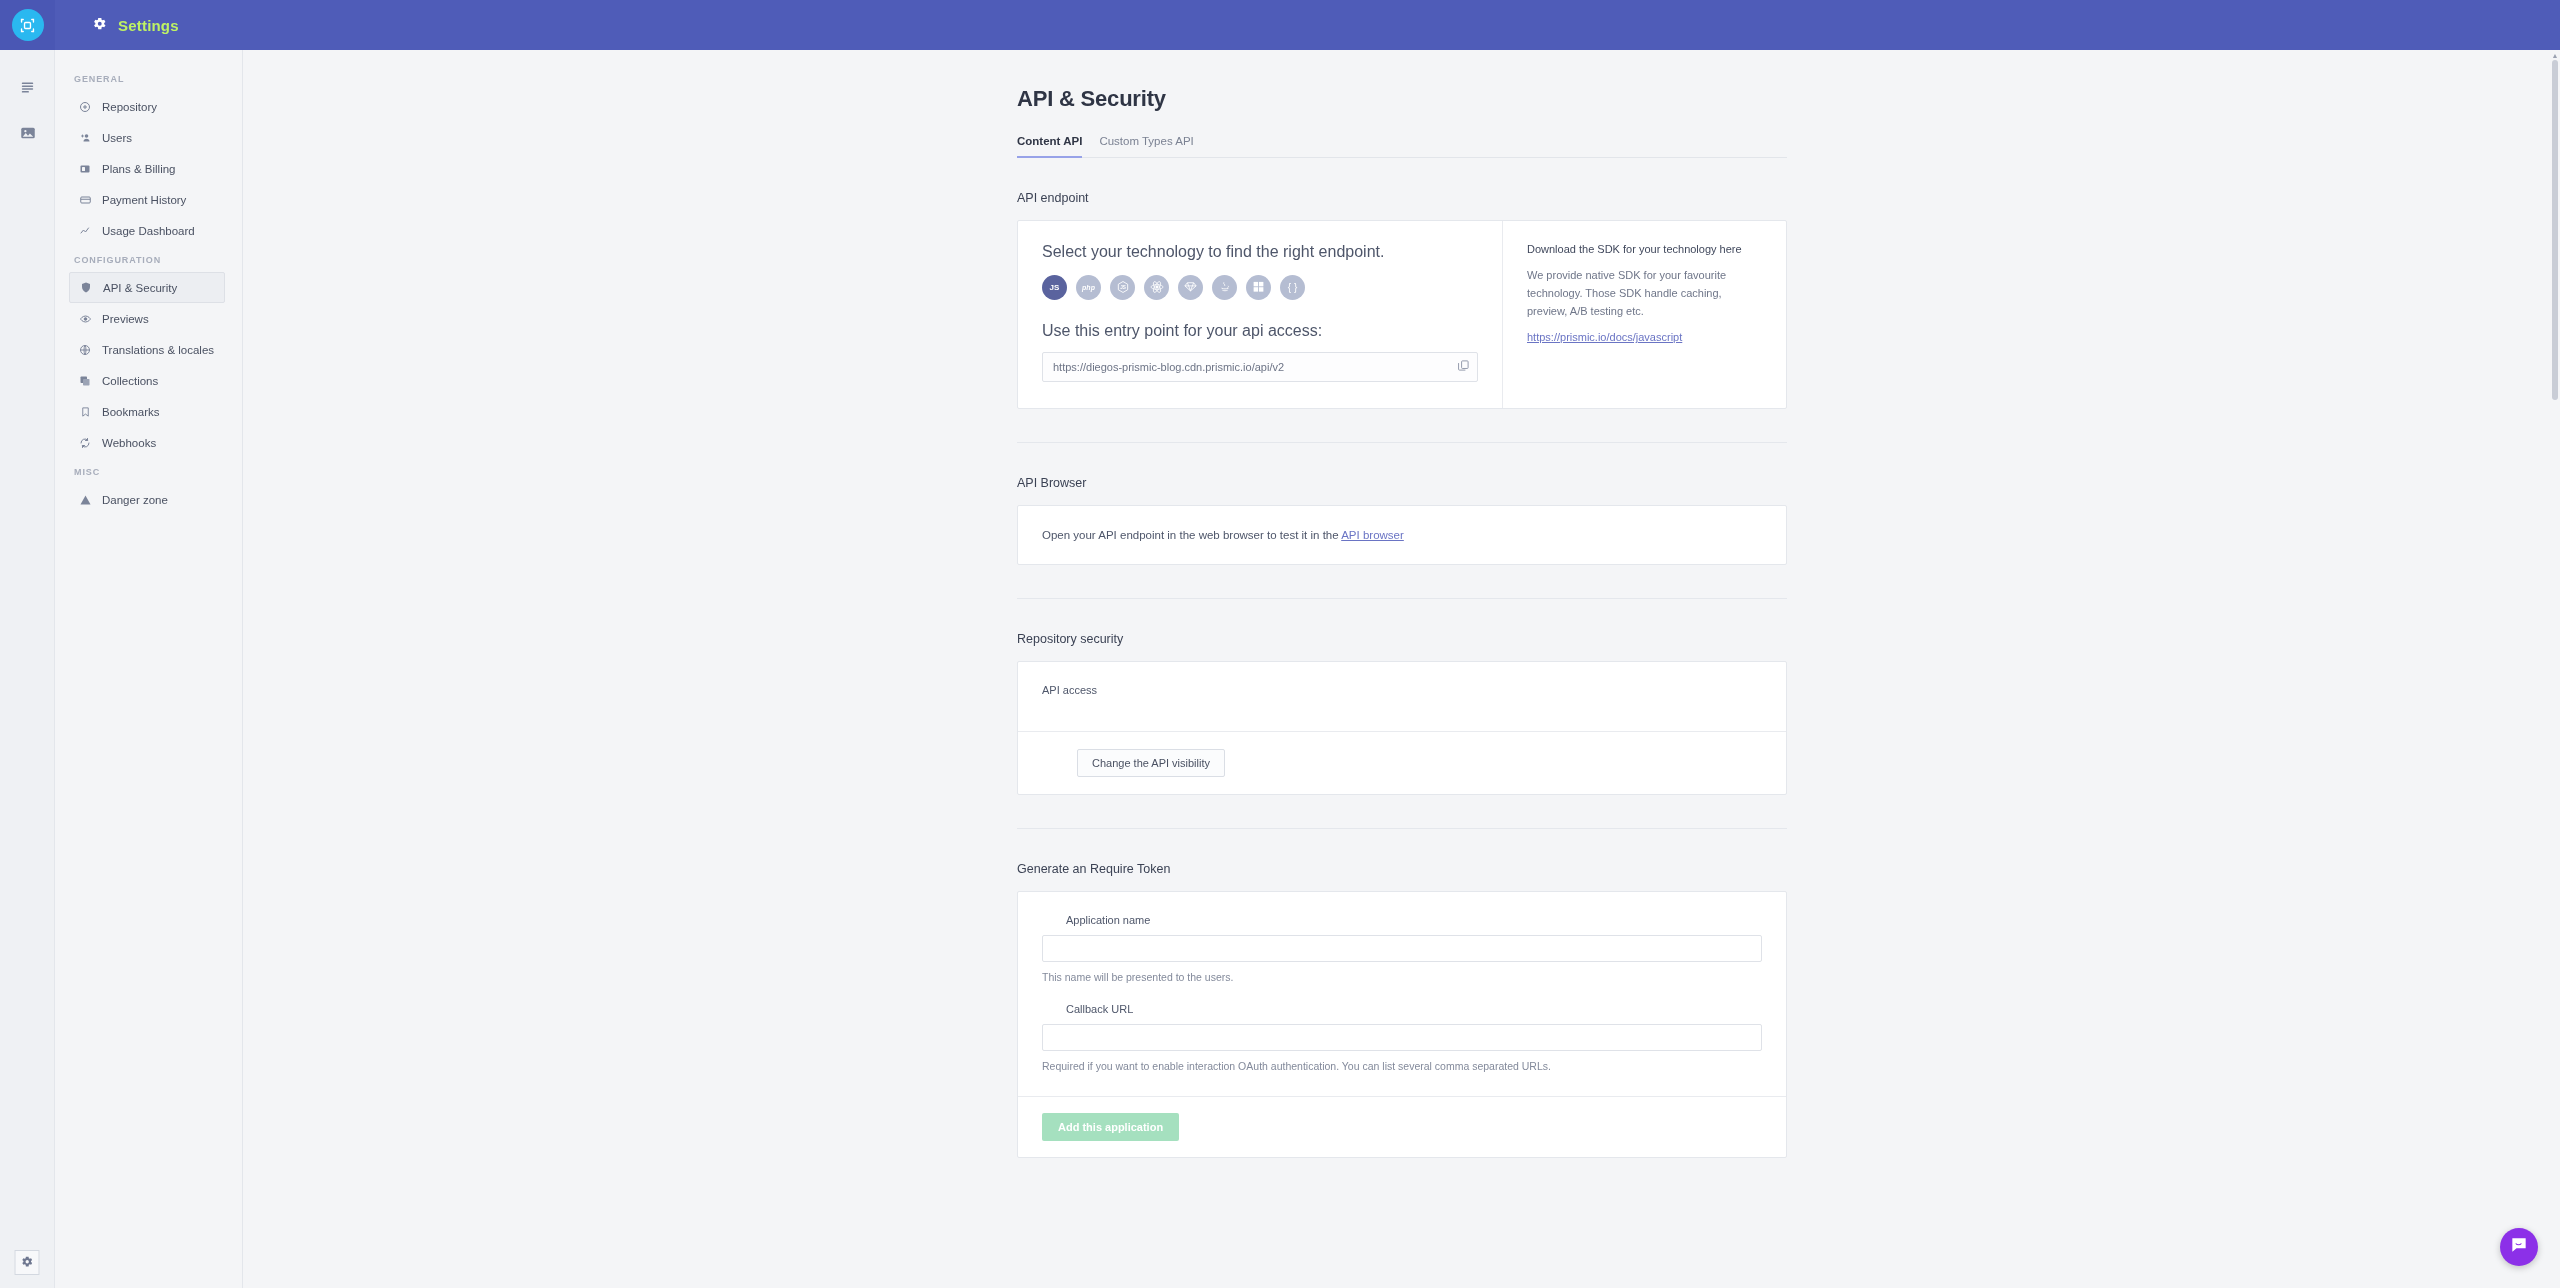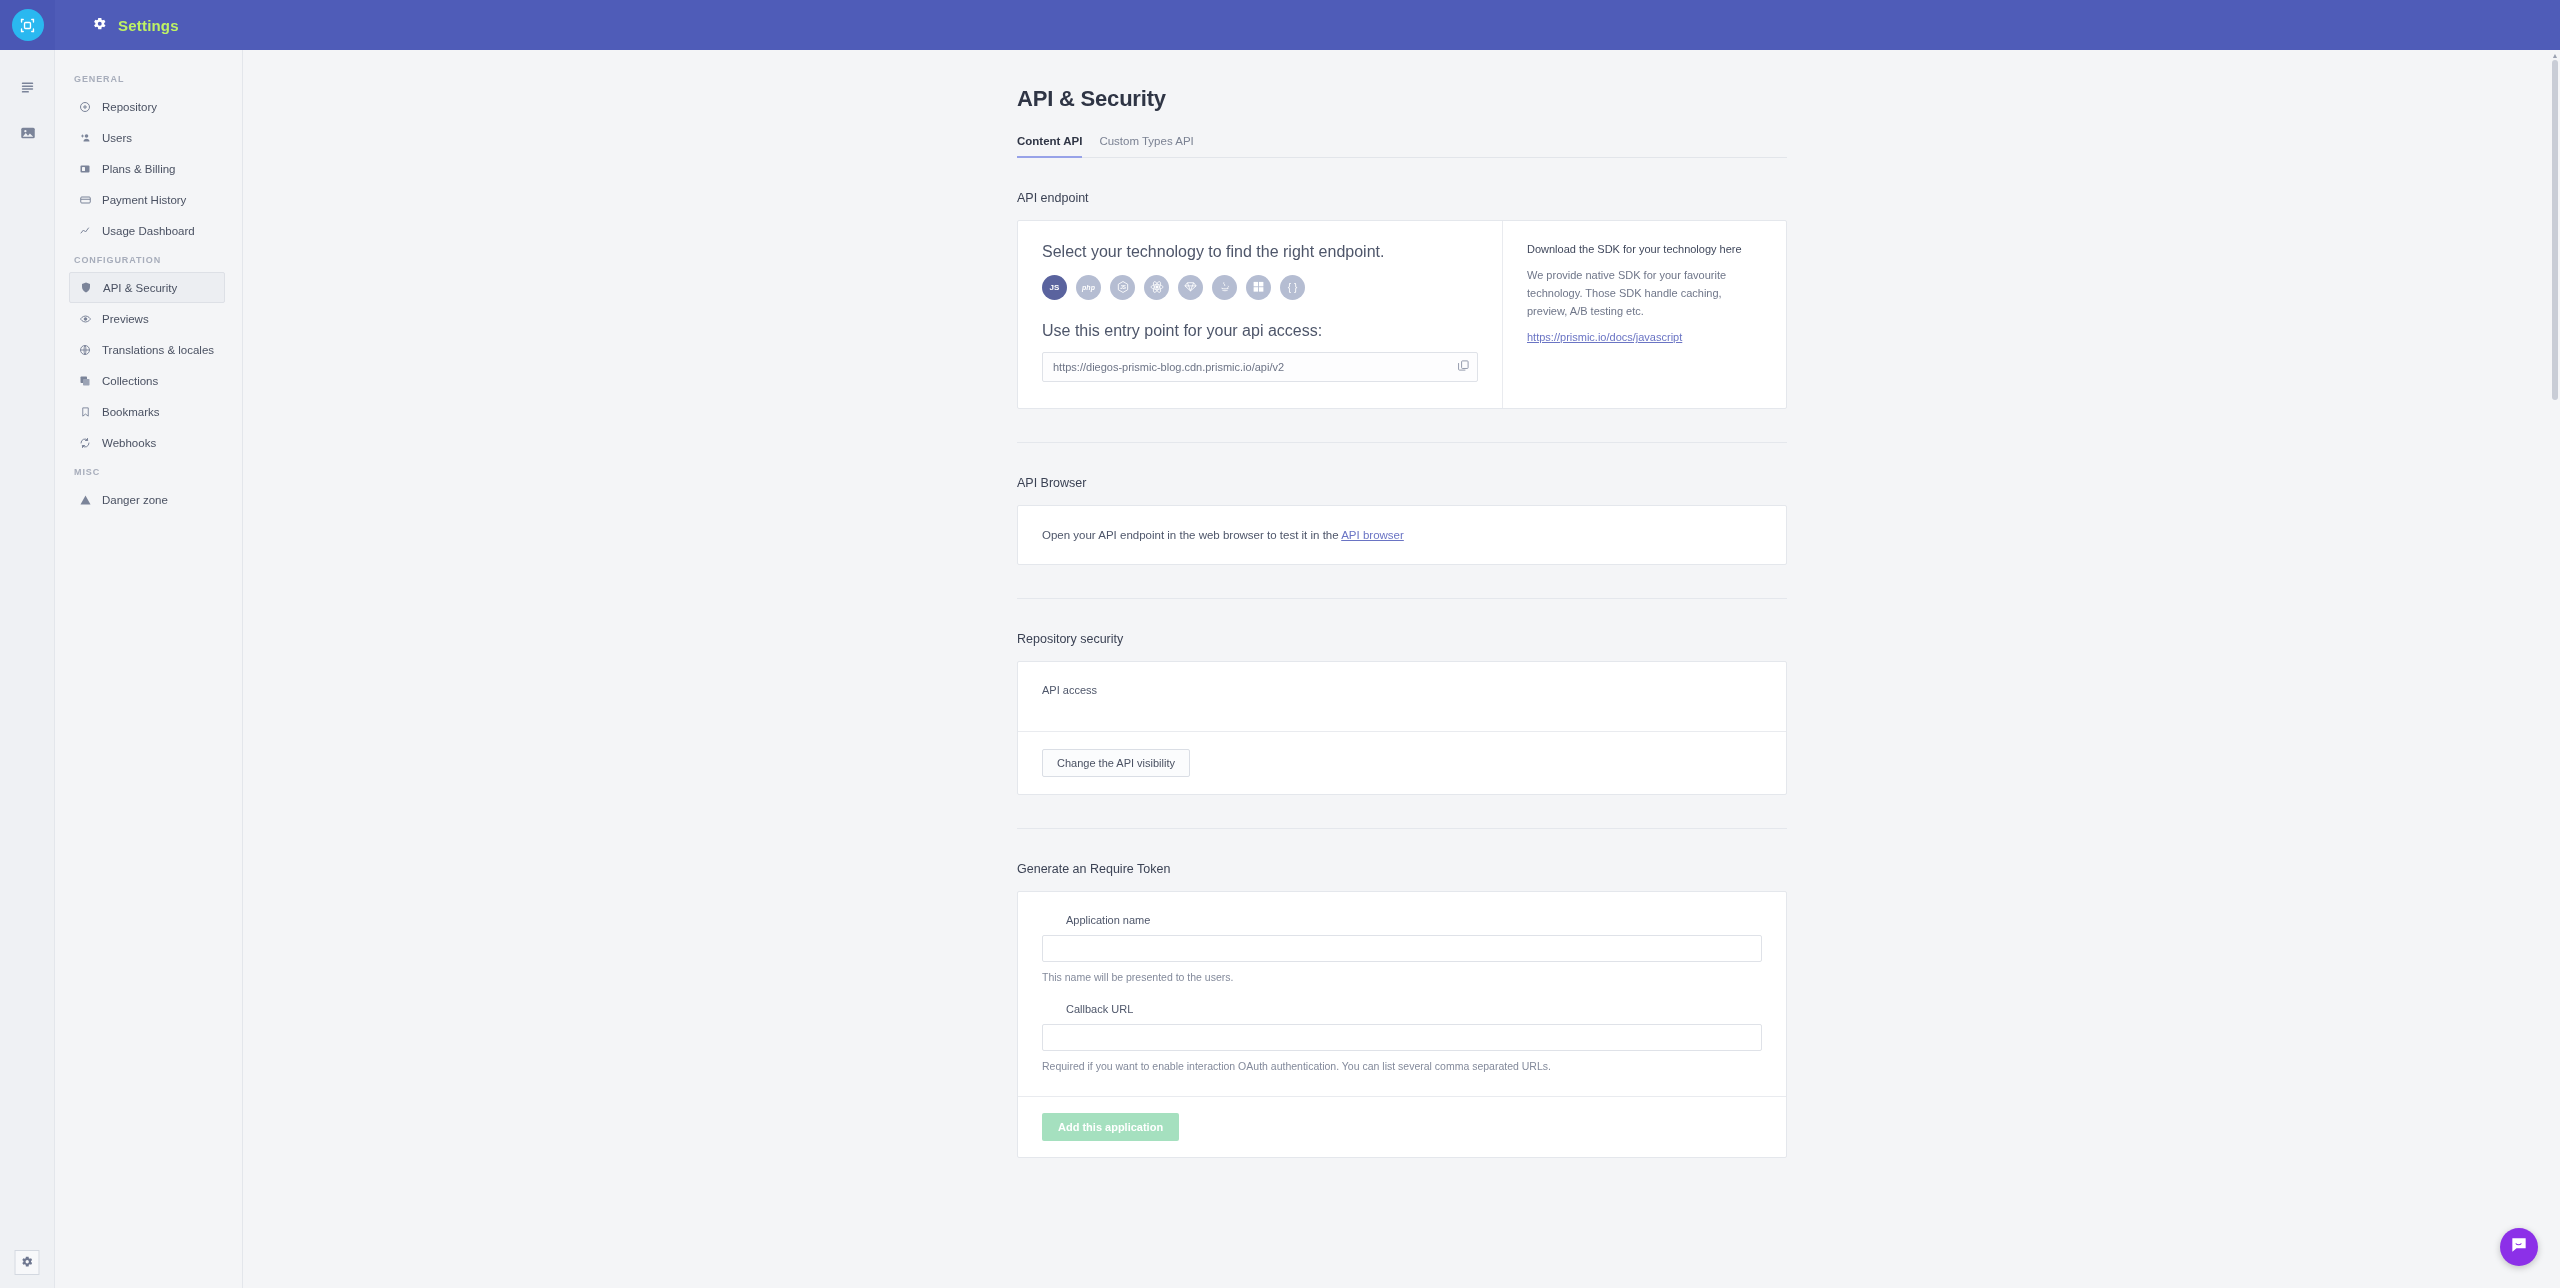--- a/index.html
+++ b/index.html
@@ -143,21 +143,21 @@
     border-right: 4px solid transparent; border-top: 5px solid #6b7governs;
     border-top-color: #6b7governs; border-top-color: #717991;
   }
   .sec-footer {
     border-top: 1px solid #e9ebef; padding: 17px 24px;
   }
   .btn-outline {
     height: 28px; padding: 0 14px; background: #fbfcfd;
     border: 1px solid #dadee5; border-radius: 2px;
     font-family: "Liberation Sans", sans-serif;
-    font-size: 11px; color: #4a5162; cursor: pointer;
+    font-size: 11px; color: #4a5162; cursor: pointer; margin-left: 35px;
   }
 
   
   .form-body { padding: 22px 24px 24px 24px; }
   .field-label { font-size: 11px; color: #4e566a; margin-bottom: 9px; margin-left: 24px; }
   .field-input {
     width: 720px; height: 27px; border: 1px solid #dfe2e8;
     background: #ffffff; border-radius: 2px;
     font-family: "Liberation Sans", sans-serif;
     font-size: 11px; color: #3e4557; padding: 0 10px;

